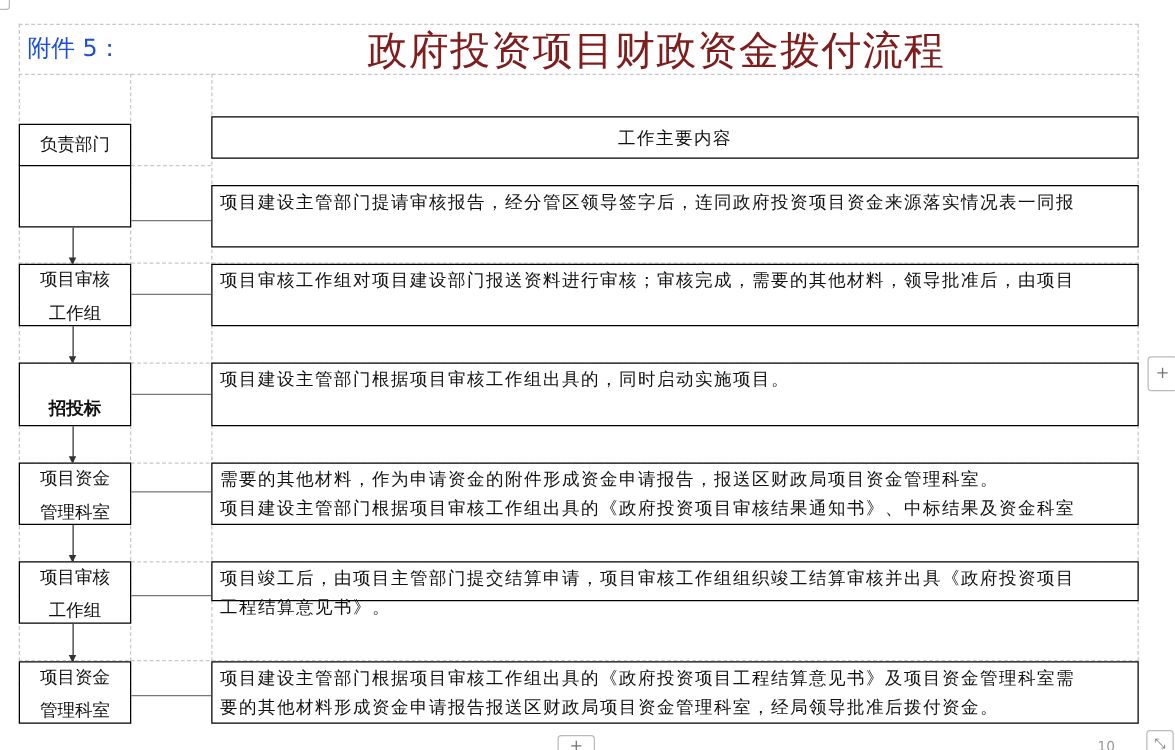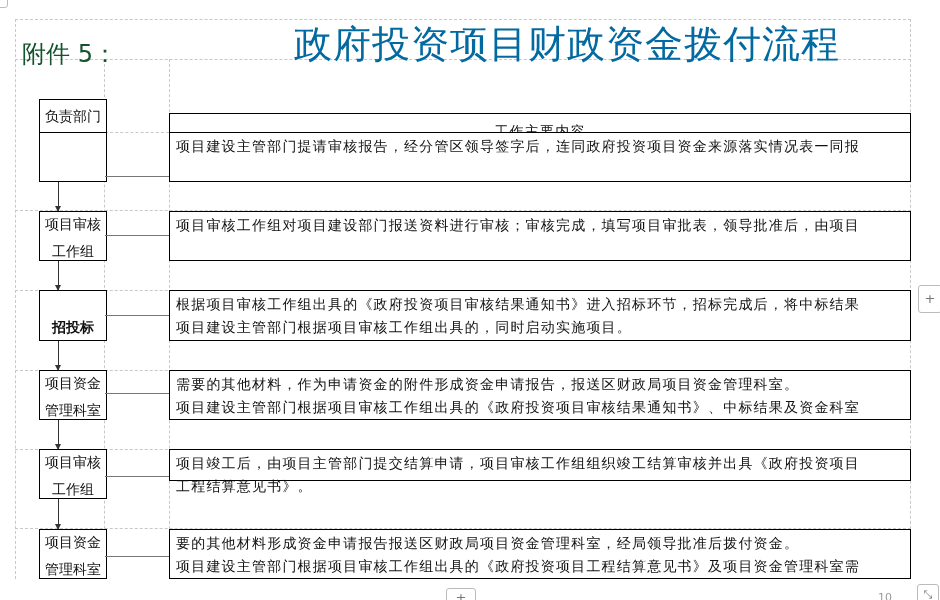--- a/index.html
+++ b/index.html
@@ -6,27 +6,27 @@
   body {
     width:940px; height:600px; overflow:hidden; position:relative;
     background:#ffffff;
     font-family:"DejaVu Sans", "Liberation Sans", sans-serif;
     color:#111;
   }
   .abs { position:absolute; }
   
   .gh { position:absolute; height:0; border-top:1px dashed #c8c8c8; }
   .gv { position:absolute; width:0; border-left:1px dashed #c8c8c8; }
-  .title-left { left:22px; top:38px; font-size:24px; color:#14532d; }
-  .title-main { left:294px; top:19px; font-size:38px; color:#0369a1; letter-spacing:1px; }
+  .title-left { left:22px; top:26px; font-size:19px; color:#1d4ed8; }
+  .title-main { left:294px; top:19px; font-size:32px; color:#7f1d1d; letter-spacing:1px; }
   .box {
     position:absolute; border:1px solid #000; background:#fff; box-sizing:border-box;
     font-size:14px; color:#111;
   }
-  .dept { left:15px; width:68px; text-align:center; line-height:28px;margin-left:24px; }
+  .dept { left:15px; width:90px; text-align:center; line-height:28px; }
   .content { left:169px; width:742px; padding:2px 6px; line-height:28px; font-size:14px; letter-spacing:1.2px; }
   .hdr-content { text-align:center; line-height:28px; }
   .connector { position:absolute; height:0; border-top:1px solid #777; left:105px; width:64px; }
   .arrow { position:absolute; width:0; border-left:1px solid #333; left:58px; }
   .arrow::after {
     content:""; position:absolute; left:-4px; bottom:-1px;
     border-left:3.5px solid transparent; border-right:3.5px solid transparent;
     border-top:6px solid #333;
   }
   .ctrl {
@@ -50,48 +50,47 @@
 <div class="gv" style="left:104px;top:59px;height:520px;"></div>
 <div class="gv" style="left:169px;top:59px;height:520px;"></div>
 <div class="gv" style="left:910px;top:19px;height:560px;"></div>
 
 <div class="ctrl" style="left:-4px;top:-6px;width:12px;height:14px;"></div>
 
 <div class="abs title-left">附件 5：</div>
 <div class="abs title-main">政府投资项目财政资金拨付流程</div>
 
 <div class="box dept" style="top:99px;height:34px;line-height:32px;">负责部门</div>
-<div class="box content hdr-content" style="top:113px;height:34px;line-height:30px;">工作主要内容</div>
+<div class="box content hdr-content" style="top:93px;height:34px;line-height:30px;">工作主要内容</div>
 
 <div class="box dept" style="top:132px;height:50px;">
   <div style="height:22px;"></div>
 </div>
 <div class="connector" style="top:176px;"></div>
-<div class="box content" style="top:132px;height:50px;line-height:23px;">
+<div class="box content" style="top:148px;height:50px;line-height:23px;">
   <div>项目建设主管部门提请审核报告，经分管区领导签字后，连同政府投资项目资金来源落实情况表一同报</div>
 </div>
 <div class="arrow" style="top:182px;height:29px;"></div>
 
 <div class="box dept" style="top:211px;height:50px;line-height:23px;padding-top:1px;">
   <div>项目审核</div>
   <div style="margin-top:4px;">工作组</div>
 </div>
 <div class="connector" style="top:235px;"></div>
 <div class="box content" style="top:211px;height:50px;line-height:23px;">
-  <div>项目审核工作组对项目建设部门报送资料进行审核；审核完成，填写项目审批表，领导批准后，由项目</div>
+  <div>项目审核工作组对项目建设部门报送资料进行审核；审核完成，需要的其他材料，领导批准后，由项目</div>
 </div>
 <div class="arrow" style="top:261px;height:29px;"></div>
 
 <div class="box dept" style="top:290px;height:51px;font-weight:bold;">
   <div style="height:22px;"></div>
   <div style="line-height:28px;">招投标</div>
 </div>
 <div class="connector" style="top:315px;"></div>
 <div class="box content" style="top:290px;height:51px;line-height:23px;">
-  <div>根据项目审核工作组出具的《政府投资项目审核结果通知书》进入招标环节，招标完成后，将中标结果</div>
   <div>项目建设主管部门根据项目审核工作组出具的，同时启动实施项目。</div>
 </div>
 <div class="arrow" style="top:341px;height:29px;"></div>
 
 <div class="box dept" style="top:370px;height:50px;line-height:23px;padding-top:1px;">
   <div>项目资金</div>
   <div style="margin-top:4px;">管理科室</div>
 </div>
 <div class="connector" style="top:393px;"></div>
 <div class="box content" style="top:370px;height:50px;line-height:23px;">
@@ -110,20 +109,20 @@
   <div>工程结算意见书》。</div>
 </div>
 <div class="arrow" style="top:499px;height:30px;"></div>
 
 <div class="box dept" style="top:529px;height:50px;line-height:23px;padding-top:1px;">
   <div>项目资金</div>
   <div style="margin-top:4px;">管理科室</div>
 </div>
 <div class="connector" style="top:556px;"></div>
 <div class="box content" style="top:529px;height:50px;line-height:23px;">
+  <div>项目建设主管部门根据项目审核工作组出具的《政府投资项目工程结算意见书》及项目资金管理科室需</div>
   <div>要的其他材料形成资金申请报告报送区财政局项目资金管理科室，经局领导批准后拨付资金。</div>
-  <div>项目建设主管部门根据项目审核工作组出具的《政府投资项目工程结算意见书》及项目资金管理科室需</div>
 </div>
 
 <div class="ctrl" style="left:918px;top:285px;width:24px;height:28px;line-height:26px;">+</div>
 <div class="ctrl" style="left:446px;top:588px;width:30px;height:20px;line-height:18px;">+</div>
 <div class="page-num">10</div>
 <div class="ctrl" style="left:917px;top:584px;width:22px;height:22px;line-height:20px;font-size:11px;">⤡</div>
 
 </body></html>

